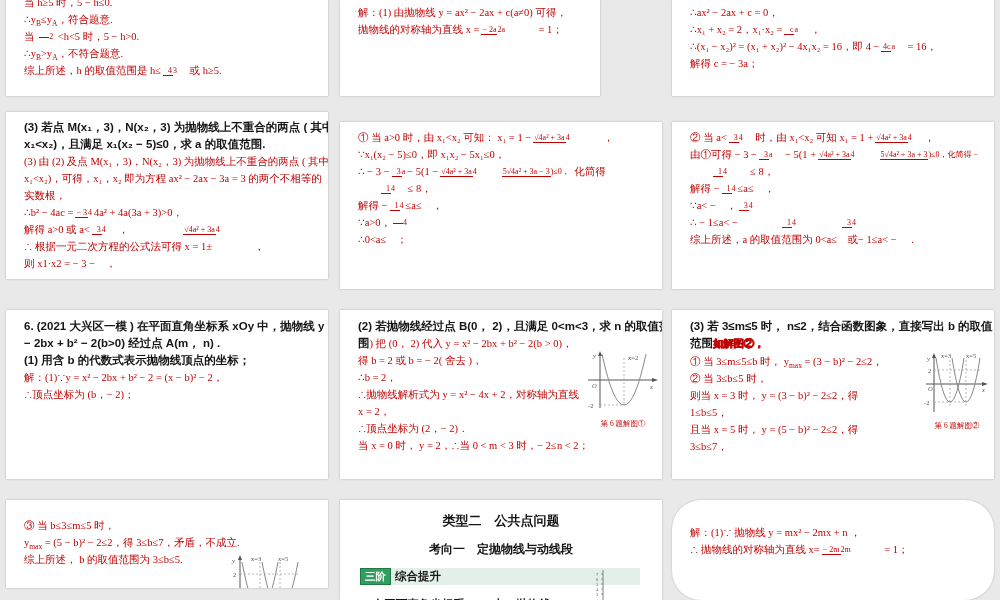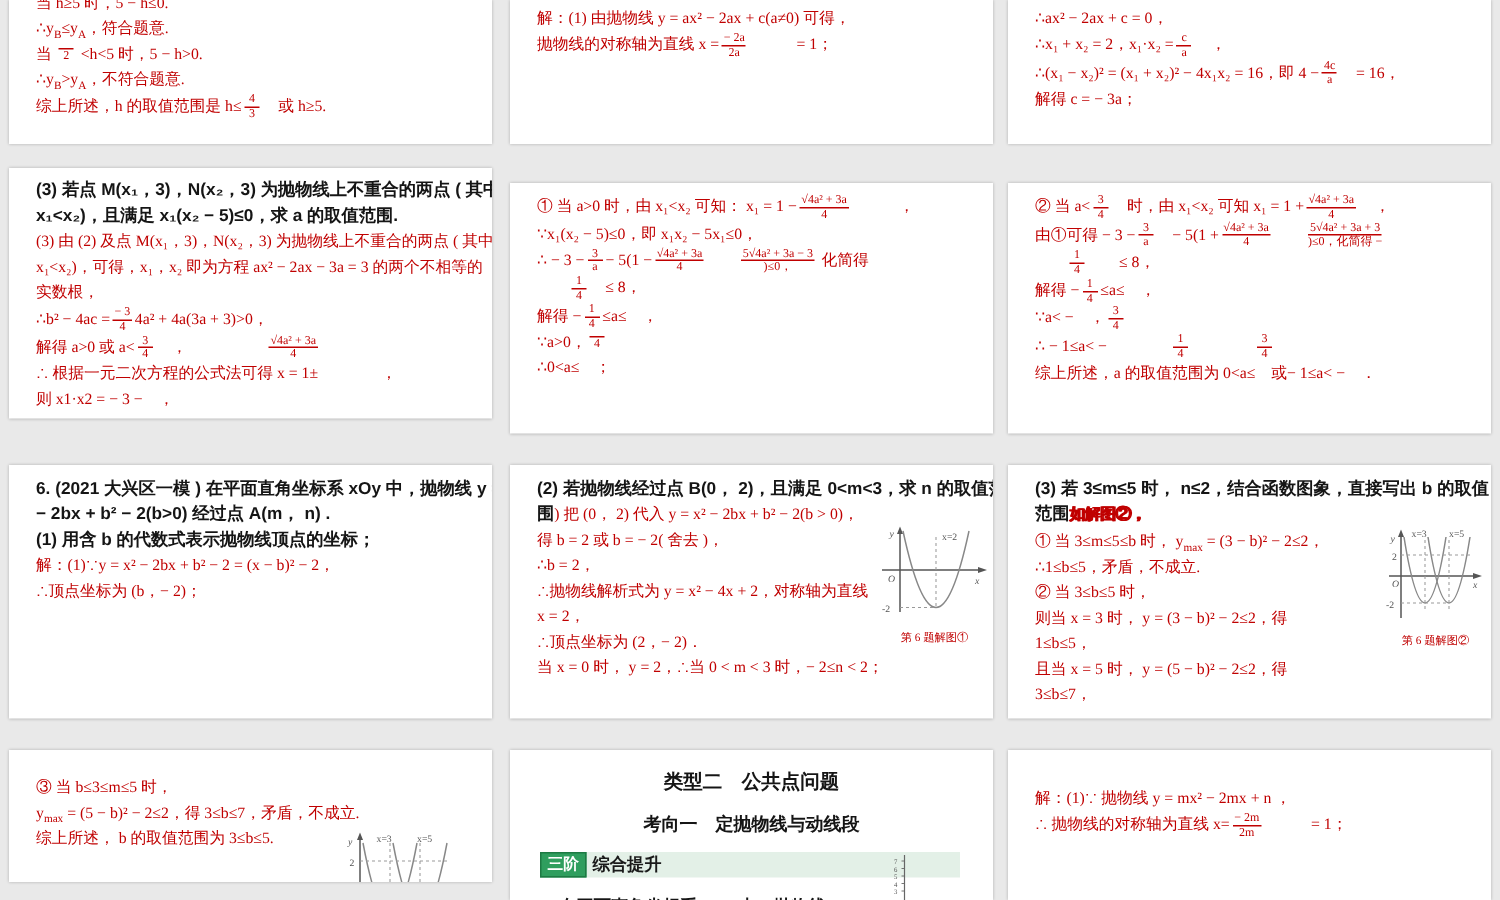--- a/index.html
+++ b/index.html
@@ -3,21 +3,21 @@
 <meta charset="utf-8">
 <style>
   html,body{margin:0;padding:0;}
   body{width:1000px;height:600px;overflow:hidden;background:#e9e9e9;font-family:"Liberation Sans",sans-serif;}
   #board{position:relative;width:1000px;height:600px;background:#e9e9e9;}
   .slide{position:absolute;background:#fff;box-shadow:0 0 2px rgba(0,0,0,.25);overflow:hidden;box-sizing:border-box;padding:6px 8px 4px 18px;}
   .ln{line-height:17px;font-size:10.5px;color:#c00000;font-family:"Liberation Serif",serif;white-space:nowrap;}
   .ln.blk,.ln .blk{color:#151515;font-weight:700;font-size:11.5px;font-family:"Liberation Sans",sans-serif;}
   .ln.dbl,.ln .dbl{font-weight:700;text-shadow:.7px .3px 0 currentColor,-.4px -.2px 0 currentColor;letter-spacing:-.3px;font-family:Liberation Mono, monospace;}
   .ln.clip{margin-top:-10px;}
-  .frac{display:inline-flex;flex-direction:column;align-items:center;vertical-align:middle;font-size:8px;line-height:1.1;margin:0 2px;text-align:center;}
+  .frac{display:inline-flex;flex-direction:row;align-items:center;vertical-align:middle;font-size:8px;line-height:1.1;margin:0 2px;text-align:right;}
   .frac .num{border-bottom:1px solid currentColor;padding:0 1px;min-width:8px;}
   .ln sub{font-size:7.5px;line-height:0;}
   .fig{position:absolute;text-align:center;}
   .fig .cap{font-size:7.5px;color:#c00000;margin-top:1px;font-family:"Liberation Serif",serif;white-space:nowrap;}
   svg text{font-size:6.5px;fill:#555;font-style:italic;font-family:"Liberation Serif",serif;}
   svg text.up{font-style:normal;}
   
   .sec-title{font-weight:700;color:#151515;font-size:13px;text-align:center;margin-top:6px;font-family:"Liberation Sans",sans-serif;}
   .sec-sub{font-weight:700;color:#151515;font-size:12px;text-align:center;margin-top:11px;}
   .banner{display:flex;align-items:center;background:#e3f0e7;height:17px;margin:10px 2px 0 0;}
@@ -37,21 +37,21 @@
           <span class="num"></span>
           <span class="den">2</span>
         </span><span> &lt;h&lt;5 时，5 − h&gt;0.</span></div>
       <div class="ln"><span>∴y</span><sub>B</sub><span>&gt;y</span><sub>A</sub><span>，不符合题意.</span></div>
       <div class="ln"><span>综上所述，h 的取值范围是 h≤</span><span class="frac">
           <span class="num">4</span>
           <span class="den">3</span>
         </span><span>　或 h≥5.</span></div>
     </div>
 
-  <div class="slide" style="left:340px;top:0;width:322px;height:96px;padding-top:4px;">
+  <div class="slide" style="left:340px;top:0;width:260px;height:96px;padding-top:4px;">
       <div class="ln"><span>解：(1) 由抛物线 y = ax² − 2ax + c(a≠0) 可得，</span></div>
       <div class="ln"><span>抛物线的对称轴为直线 x =</span><span class="frac">
           <span class="num">− 2a</span>
           <span class="den">2a</span>
         </span><span>　　　= 1；</span></div>
     </div>
 
   <div class="slide" style="left:672px;top:0;width:322px;height:96px;padding-top:4px;">
       <div class="ln"><span>∴ax² − 2ax + c = 0，</span></div>
       <div class="ln"><span>∴x₁ + x₂ = 2，x₁·x₂ =</span><span class="frac">
@@ -212,21 +212,20 @@
         <text class="up" x="4" y="21">2</text>
         <text x="4" y="39">O</text>
         <text x="58" y="40">x</text>
         <text class="up" x="0" y="53">-2</text>
       </svg>
       <div class="cap">第 6 题解图②</div>
     </div>
   <div class="ln blk"><span>(3) 若 3≤m≤5 时， n≤2，结合函数图象，直接写出 b 的取值</span></div>
       <div class="ln"><span class="blk">范围</span><span class="dbl">如解图②，</span></div>
       <div class="ln"><span>① 当 3≤m≤5≤b 时， y</span><sub>max</sub><span> = (3 − b)² − 2≤2，</span></div>
-      <div class="ln"><span>∴1≤b≤5，矛盾，不成立.</span></div>
       <div class="ln"><span>② 当 3≤b≤5 时，</span></div>
       <div class="ln"><span>则当 x = 3 时， y = (3 − b)² − 2≤2，得</span></div>
       <div class="ln"><span>1≤b≤5，</span></div>
       <div class="ln"><span>且当 x = 5 时， y = (5 − b)² − 2≤2，得</span></div>
       <div class="ln"><span>3≤b≤7，</span></div>
     </div>
 
   <div class="slide" style="left:6px;top:500px;width:322px;height:88px;padding-top:17px;">
     <div class="fig" style="left:222px;top:54px;width:84px;">
       <svg width="84" height="60" viewBox="0 0 84 60">
@@ -270,21 +269,21 @@
         <line x1="7" y1="24" x2="9" y2="24" stroke="#666" stroke-width="0.6"></line>
         <text class="up" style="font-size:4.5px" x="2" y="6">7</text>
         <text class="up" style="font-size:4.5px" x="2" y="11">6</text>
         <text class="up" style="font-size:4.5px" x="2" y="16">5</text>
         <text class="up" style="font-size:4.5px" x="2" y="21">4</text>
         <text class="up" style="font-size:4.5px" x="2" y="26">3</text>
       </svg>
     </div>
   </div>
 
-  <div class="slide" style="left:672px;top:500px;width:322px;height:100px;padding-top:24px;">
+  <div class="slide" style="left:672px;top:500px;width:322px;height:100px;padding-top:24px;border-radius:29px;">
       <div class="ln"><span>解：(1)∵ 抛物线 y = mx² − 2mx + n ，</span></div>
       <div class="ln"><span>∴ 抛物线的对称轴为直线 x=</span><span class="frac">
           <span class="num">− 2m</span>
           <span class="den">2m</span>
         </span><span>　　　= 1；</span></div>
     </div>
 
 </div>
 
 </body></html>

